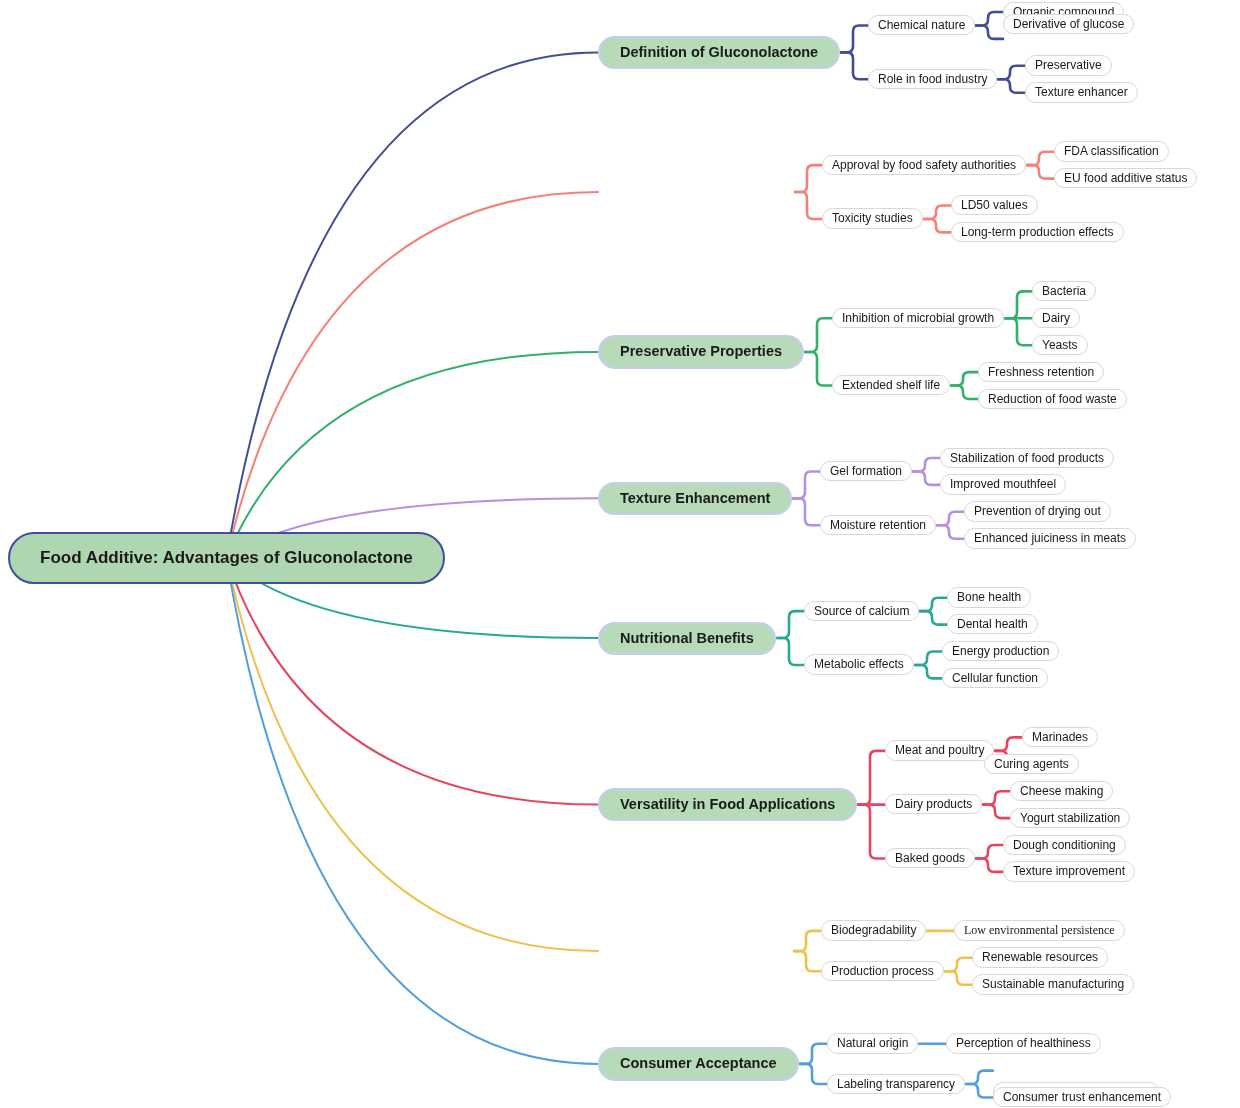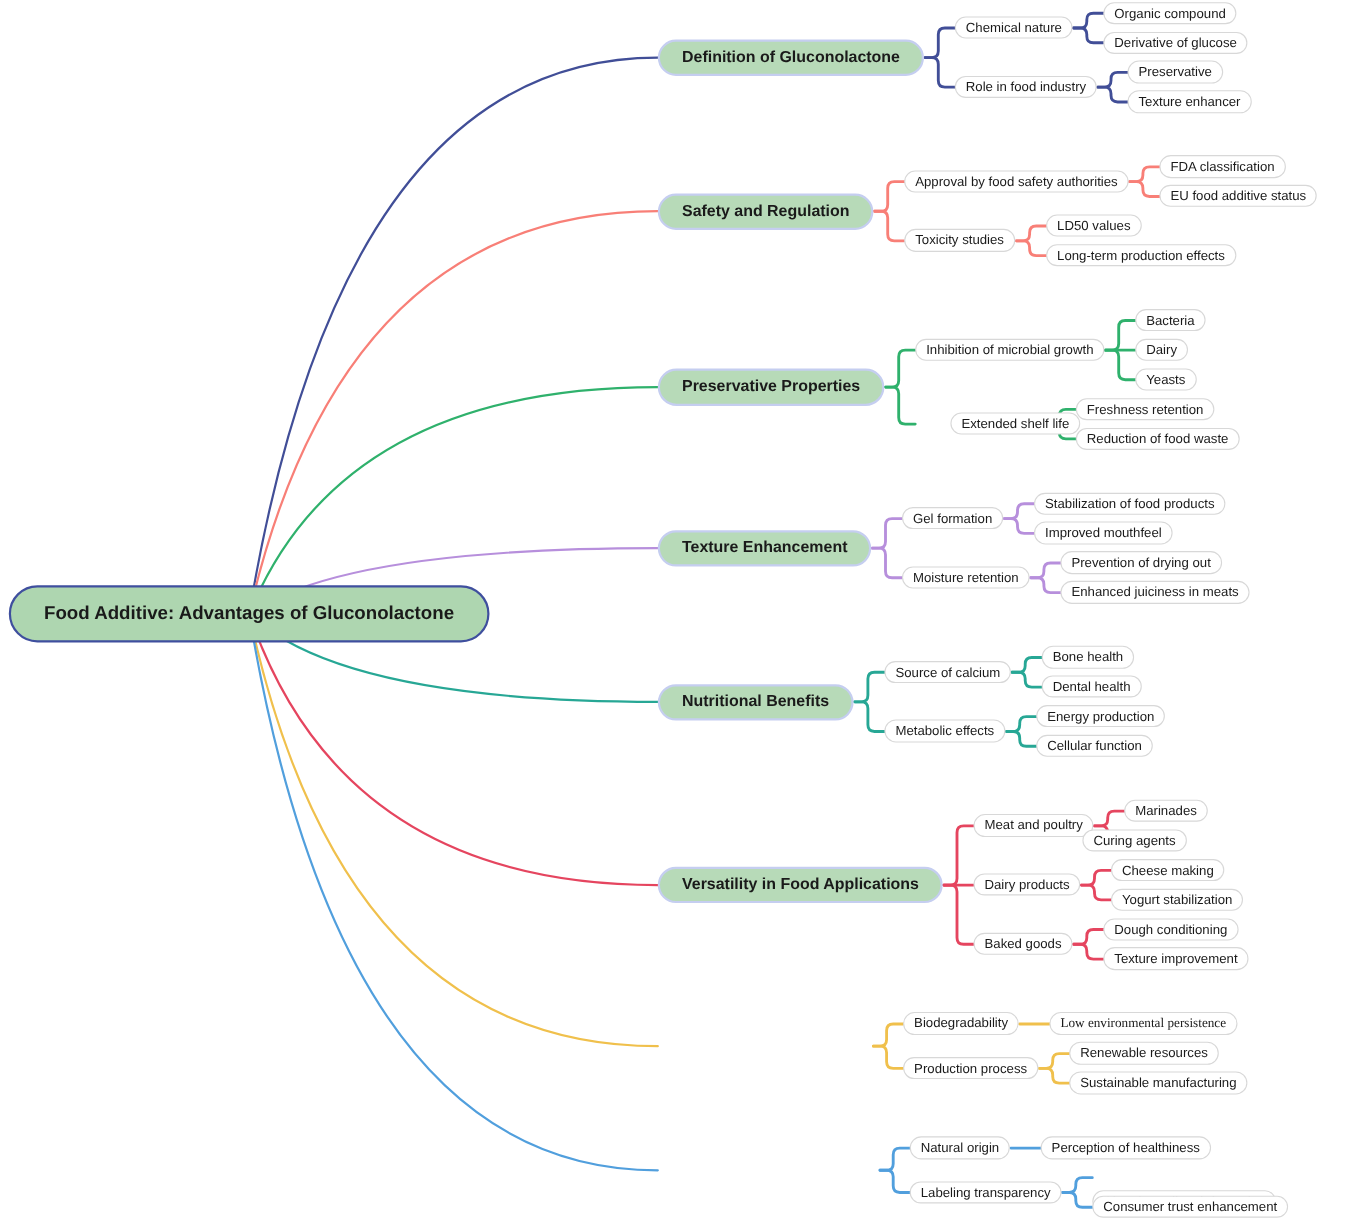--- a/index.html
+++ b/index.html
@@ -83,37 +83,36 @@
       <path d="M 800 1063.8749999999995 L 806 1063.8749999999995 Q 812 1063.8749999999995 812 1057.8749999999995 L 812 1049.6999999999996 Q 812 1043.6999999999996 818 1043.6999999999996 L 827 1043.6999999999996" fill="none" stroke="#519fdd" stroke-width="2.6" stroke-linecap="round"></path>
       <path d="M 919 1043.6999999999996 L 946 1043.6999999999996" fill="none" stroke="#519fdd" stroke-width="2.6" stroke-linecap="round"></path>
       <path d="M 800 1063.8749999999995 L 806 1063.8749999999995 Q 812 1063.8749999999995 812 1069.8749999999995 L 812 1078.0499999999997 Q 812 1084.0499999999997 818 1084.0499999999997 L 827 1084.0499999999997" fill="none" stroke="#519fdd" stroke-width="2.6" stroke-linecap="round"></path>
       <path d="M 966 1084.0499999999997 L 972 1084.0499999999997 Q 978 1084.0499999999997 978 1078.0499999999997 L 978 1076.5999999999997 Q 978 1070.5999999999997 984 1070.5999999999997 L 993 1070.5999999999997" fill="none" stroke="#519fdd" stroke-width="2.6" stroke-linecap="round"></path>
       <path d="M 966 1084.0499999999997 L 972 1084.0499999999997 Q 978 1084.0499999999997 978 1090.0499999999997 L 978 1091.4999999999998 Q 978 1097.4999999999998 984 1097.4999999999998 L 993 1097.4999999999998" fill="none" stroke="#519fdd" stroke-width="2.6" stroke-linecap="round"></path>
     </svg>
   <div class="node root-pill" id="root-node" style="left: 8px; top: 532.1px;">Food Additive: Advantages of Gluconolactone</div>
 <div class="node branch-pill" style="left: 598px; top: 35.9px;">Definition of Gluconolactone</div>
     <div class="node leaf-pill" style="left: 868px; top: 14.9px;">Chemical nature</div>
     <div class="node leaf-pill" style="left: 1003px; top: 1.5px;">Organic compound</div>
-    <div class="node leaf-pill" style="left: 1003px; top: 29px;">Derivative of glucose</div>
+    <div class="node leaf-pill" style="left: 1003px; top: 14px;">Derivative of glucose</div>
     <div class="node leaf-pill" style="left: 868px; top: 68.8px;">Role in food industry</div>
     <div class="node leaf-pill" style="left: 1025px; top: 55.3px;">Preservative</div>
     <div class="node leaf-pill" style="left: 1025px; top: 82.2px;">Texture enhancer</div>
-    <div class="node branch-pill" style="left: 598px; top: 175.5px;">Safety and Regulation</div>
     <div class="node leaf-pill" style="left: 822px; top: 154.6px;">Approval by food safety authorities</div>
     <div class="node leaf-pill" style="left: 1054px; top: 141.2px;">FDA classification</div>
     <div class="node leaf-pill" style="left: 1054px; top: 168.1px;">EU food additive status</div>
     <div class="node leaf-pill" style="left: 822px; top: 208.4px;">Toxicity studies</div>
     <div class="node leaf-pill" style="left: 951px; top: 195px;">LD50 values</div>
     <div class="node leaf-pill" style="left: 951px; top: 221.9px;">Long-term production effects</div>
     <div class="node branch-pill" style="left: 598px; top: 335.4px;">Preservative Properties</div>
     <div class="node leaf-pill" style="left: 832px; top: 307.8px;">Inhibition of microbial growth</div>
     <div class="node leaf-pill" style="left: 1032px; top: 280.9px;">Bacteria</div>
     <div class="node leaf-pill" style="left: 1032px; top: 307.8px;">Dairy</div>
     <div class="node leaf-pill" style="left: 1032px; top: 334.7px;">Yeasts</div>
-    <div class="node leaf-pill" style="left: 864px; top: 375px;">Extended shelf life</div>
+    <div class="node leaf-pill" style="left: 832px; top: 375px;">Extended shelf life</div>
     <div class="node leaf-pill" style="left: 978px; top: 361.6px;">Freshness retention</div>
     <div class="node leaf-pill" style="left: 978px; top: 388.5px;">Reduction of food waste</div>
     <div class="node branch-pill" style="left: 598px; top: 481.8px;">Texture Enhancement</div>
     <div class="node leaf-pill" style="left: 820px; top: 460.9px;">Gel formation</div>
     <div class="node leaf-pill" style="left: 940px; top: 447.5px;">Stabilization of food products</div>
     <div class="node leaf-pill" style="left: 940px; top: 474.4px;">Improved mouthfeel</div>
     <div class="node leaf-pill" style="left: 820px; top: 514.7px;">Moisture retention</div>
     <div class="node leaf-pill" style="left: 964px; top: 501.3px;">Prevention of drying out</div>
     <div class="node leaf-pill" style="left: 964px; top: 528.2px;">Enhanced juiciness in meats</div>
     <div class="node branch-pill" style="left: 598px; top: 621.5px;">Nutritional Benefits</div>
@@ -131,18 +130,19 @@
     <div class="node leaf-pill" style="left: 1010px; top: 780.7px;">Cheese making</div>
     <div class="node leaf-pill" style="left: 1010px; top: 807.6px;">Yogurt stabilization</div>
     <div class="node leaf-pill" style="left: 885px; top: 847.9px;">Baked goods</div>
     <div class="node leaf-pill" style="left: 1003px; top: 834.5px;">Dough conditioning</div>
     <div class="node leaf-pill" style="left: 1003px; top: 861.4px;">Texture improvement</div>
     <div class="node leaf-pill" style="left: 821px; top: 920.4px;">Biodegradability</div>
     <div class="node leaf-pill" style="left: 954px; top: 920.4px; font-family: Liberation Serif, serif;">Low environmental persistence</div>
     <div class="node leaf-pill" style="left: 821px; top: 960.7px;">Production process</div>
     <div class="node leaf-pill" style="left: 972px; top: 947.3px; text-align: right;">Renewable resources</div>
     <div class="node leaf-pill" style="left: 972px; top: 974.2px;">Sustainable manufacturing</div>
+    <div class="node branch-pill" style="left: 598px; top: 1047.4px;">Consumer Acceptance</div>
     <div class="node leaf-pill" style="left: 827px; top: 1033.2px;">Natural origin</div>
     <div class="node leaf-pill" style="left: 946px; top: 1033.2px;">Perception of healthiness</div>
     <div class="node leaf-pill" style="left: 827px; top: 1073.5px;">Labeling transparency</div>
     <div class="node leaf-pill" style="left: 993px; top: 1082px;">Clear ingredient information</div>
     <div class="node leaf-pill" style="left: 993px; top: 1087px;">Consumer trust enhancement</div>
   </div>
 
 </body></html>

